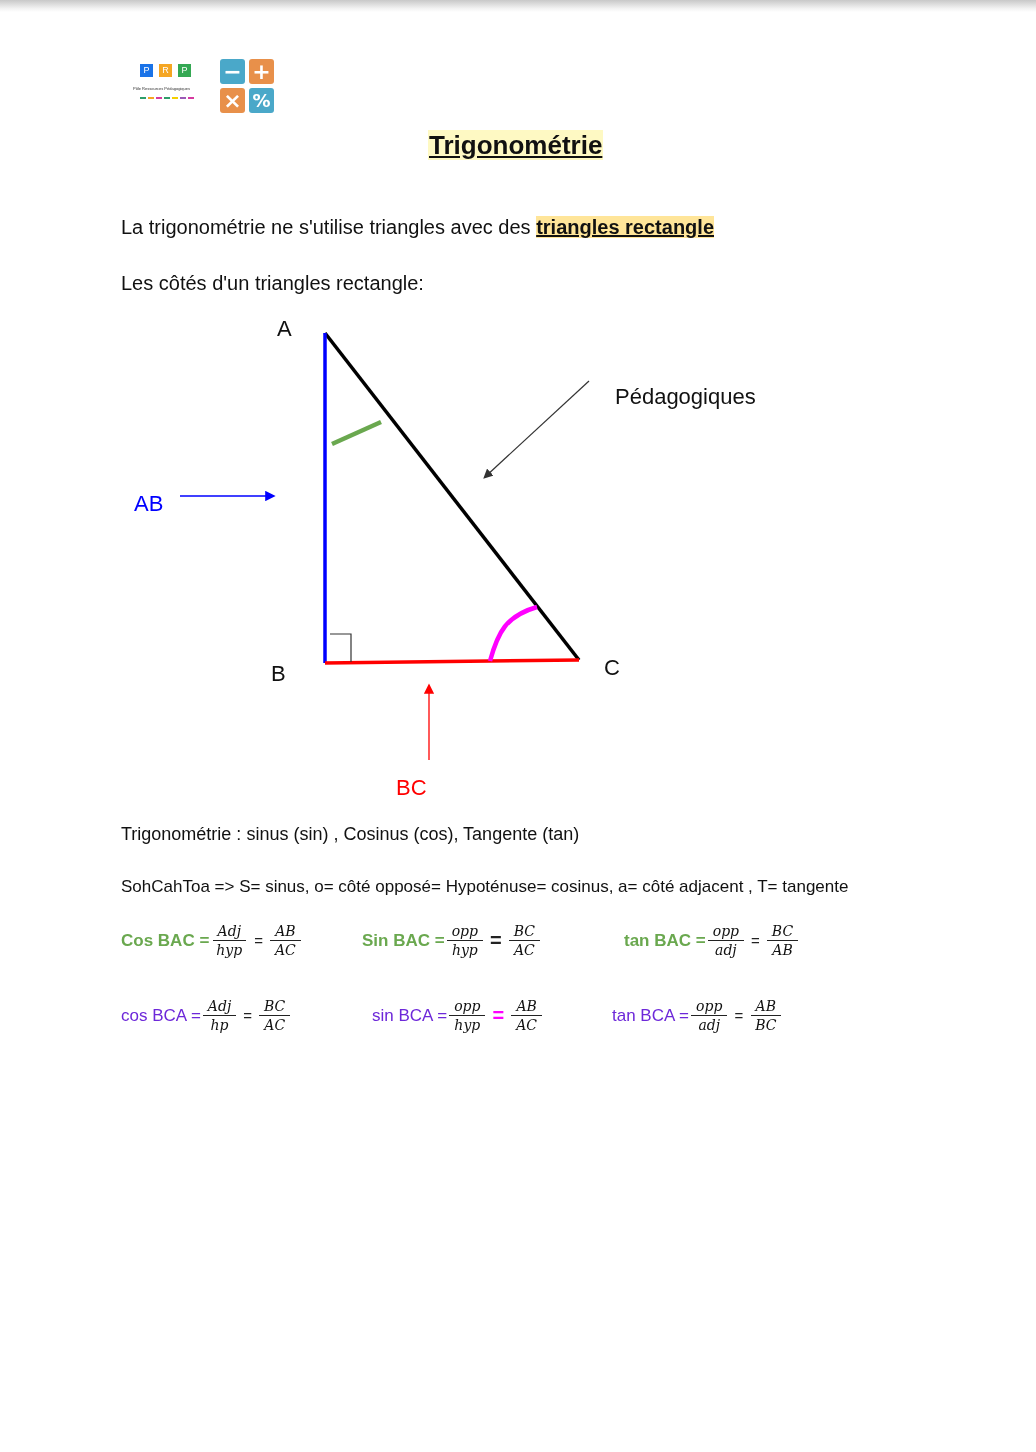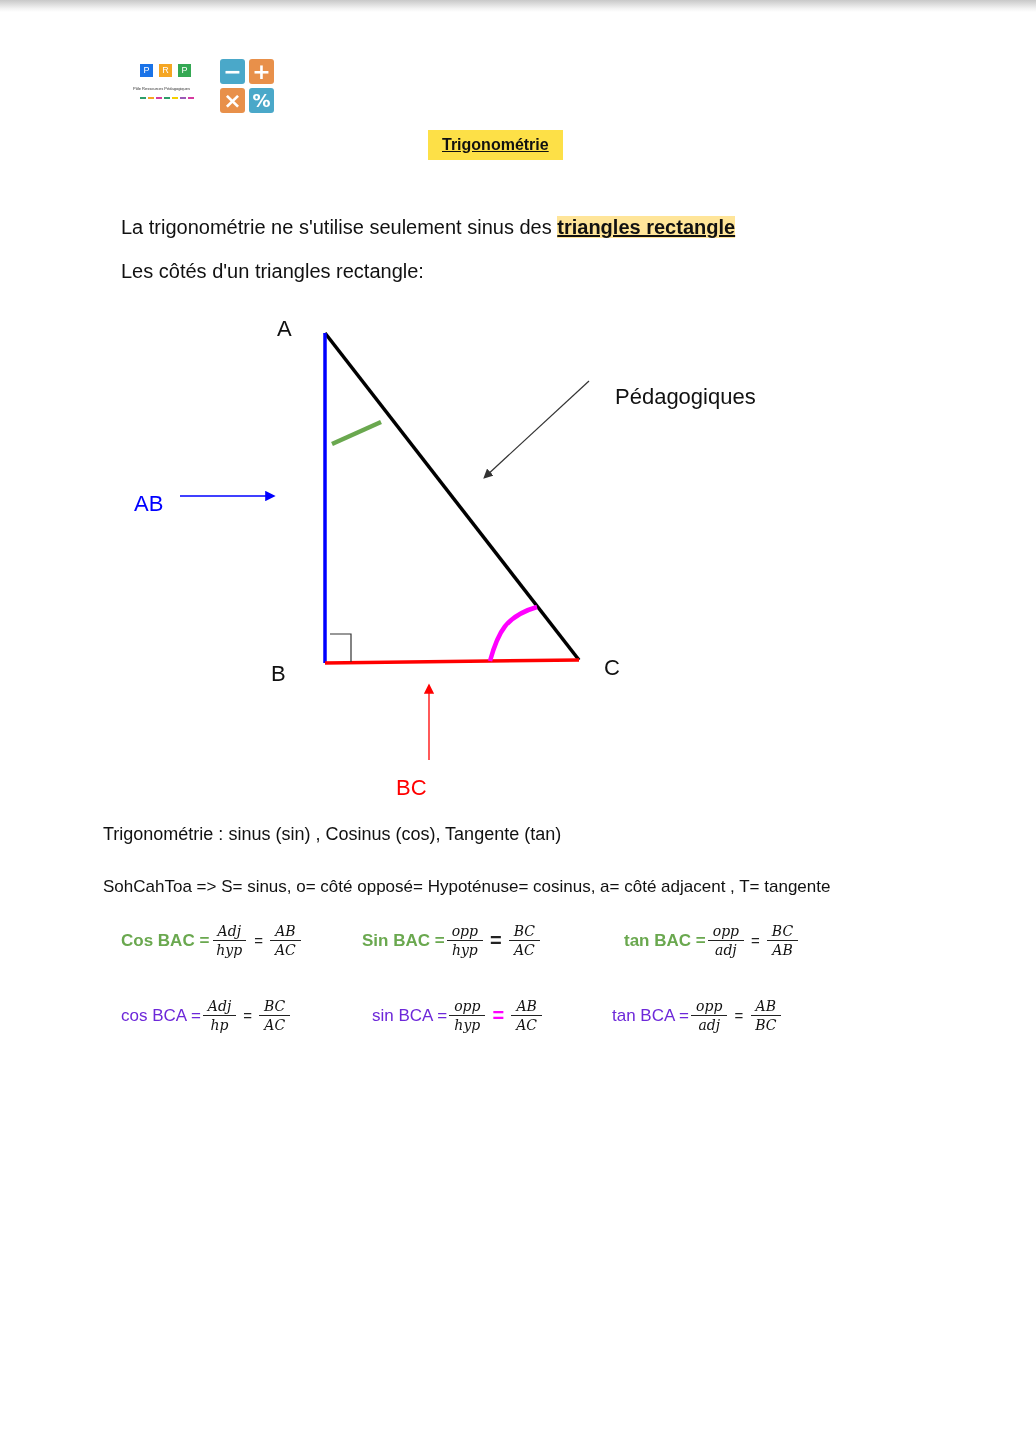--- a/index.html
+++ b/index.html
@@ -17,28 +17,28 @@
   .prp-row { position: absolute; left: 140px; top: 64px; display: flex; gap: 6px; }
   .prp-box { width: 13px; height: 13px; color: #fff; font-size: 9px; line-height: 13px; text-align: center; }
   .prp-caption { position: absolute; left: 133px; top: 86px; font-size: 4px; color: #333; white-space: nowrap; }
   .prp-dashes { position: absolute; left: 140px; top: 97px; display: flex; gap: 2px; }
   .prp-dashes span { width: 6px; height: 1.5px; display: block; }
 
   .calc { position: absolute; left: 220px; top: 59px; display: grid; grid-template-columns: 25px 25px; gap: 4px; }
   .calc-tile { width: 25px; height: 25px; border-radius: 3px; color: #fff; font-weight: bold; font-size: 22px; line-height: 25px; text-align: center; font-family: "DejaVu Sans", sans-serif; }
 
   .title {
-    position: absolute; left: 428px; top: 130px; font-size: 16px; font-weight: bold;
-    text-decoration: underline; background: #fde047; padding: 0 14px; line-height: 30px;
+    position: absolute; left: 428px; top: 130px; font-size: 26px; font-weight: bold;
+    text-decoration: underline; background: #fef9c3; padding: 0 1px; line-height: 30px;
   }
   .para { position: absolute; left: 121px; font-size: 20px; white-space: nowrap; }
   .hl { background: #ffe599; font-weight: bold; text-decoration: underline; }
   .lbl { position: absolute; font-size: 22px; }
 
-  .small-para { position: absolute; left: 103px; font-size: 17px; white-space: nowrap; }
+  .small-para { position: absolute; left: 121px; font-size: 17px; white-space: nowrap; }
 
   .formula { position: absolute; display: flex; align-items: center; white-space: nowrap; text-align: right; }
   .f-name { font-size: 17px; }
   .green .f-name { color: #6aa84f; font-weight: bold; }
   .pink .f-name { color: #6d28d9; }
   .eq { font-size: 15px; margin: 0 5px; color: #222; }
   .eq.big { font-size: 20px; font-weight: bold; }
   .pink .eq.big { color: #ff00ff; }
   .frac { display: inline-flex; flex-direction: column; align-items: center; font-family: "DejaVu Serif", serif; font-style: italic; font-size: 14px; line-height: 18px; margin: 0 2px; }
   .frac .num { border-bottom: 1px solid #222; padding: 0 5px; }
@@ -70,24 +70,24 @@
 <div class="calc">
   <div class="calc-tile" style="background:#4aa8c9">−</div>
   <div class="calc-tile" style="background:#e8904a">+</div>
   <div class="calc-tile" style="background:#e8904a">×</div>
   <div class="calc-tile" style="background:#4aa8c9;font-size:18px">%</div>
 </div>
 
 <div class="title">Trigonométrie</div>
 
 <div class="para" style="top:216px">
-  <span>La trigonométrie ne s'utilise seulement sinus des </span><span class="hl">triangles rectangle</span>
-</div>
-
-<div class="para" style="top:260px">Les côtés d'un triangles rectangle:</div>
+  <span>La trigonométrie ne s'utilise triangles avec des </span><span class="hl">triangles rectangle</span>
+</div>
+
+<div class="para" style="top:272px">Les côtés d'un triangles rectangle:</div>
 
 <svg class="abs" style="left:0;top:0" width="1036" height="820">
   <defs>
     <marker id="arrBlack" markerWidth="8" markerHeight="8" refX="6" refY="4" orient="auto">
         <path d="M0,0 L8,4 L0,8 z" fill="#333"></path>
       </marker>
     <marker id="arrBlue" markerWidth="8" markerHeight="8" refX="6" refY="4" orient="auto">
         <path d="M0,0 L8,4 L0,8 z" fill="#0000ff"></path>
       </marker>
     <marker id="arrRed" markerWidth="8" markerHeight="8" refX="6" refY="4" orient="auto">

